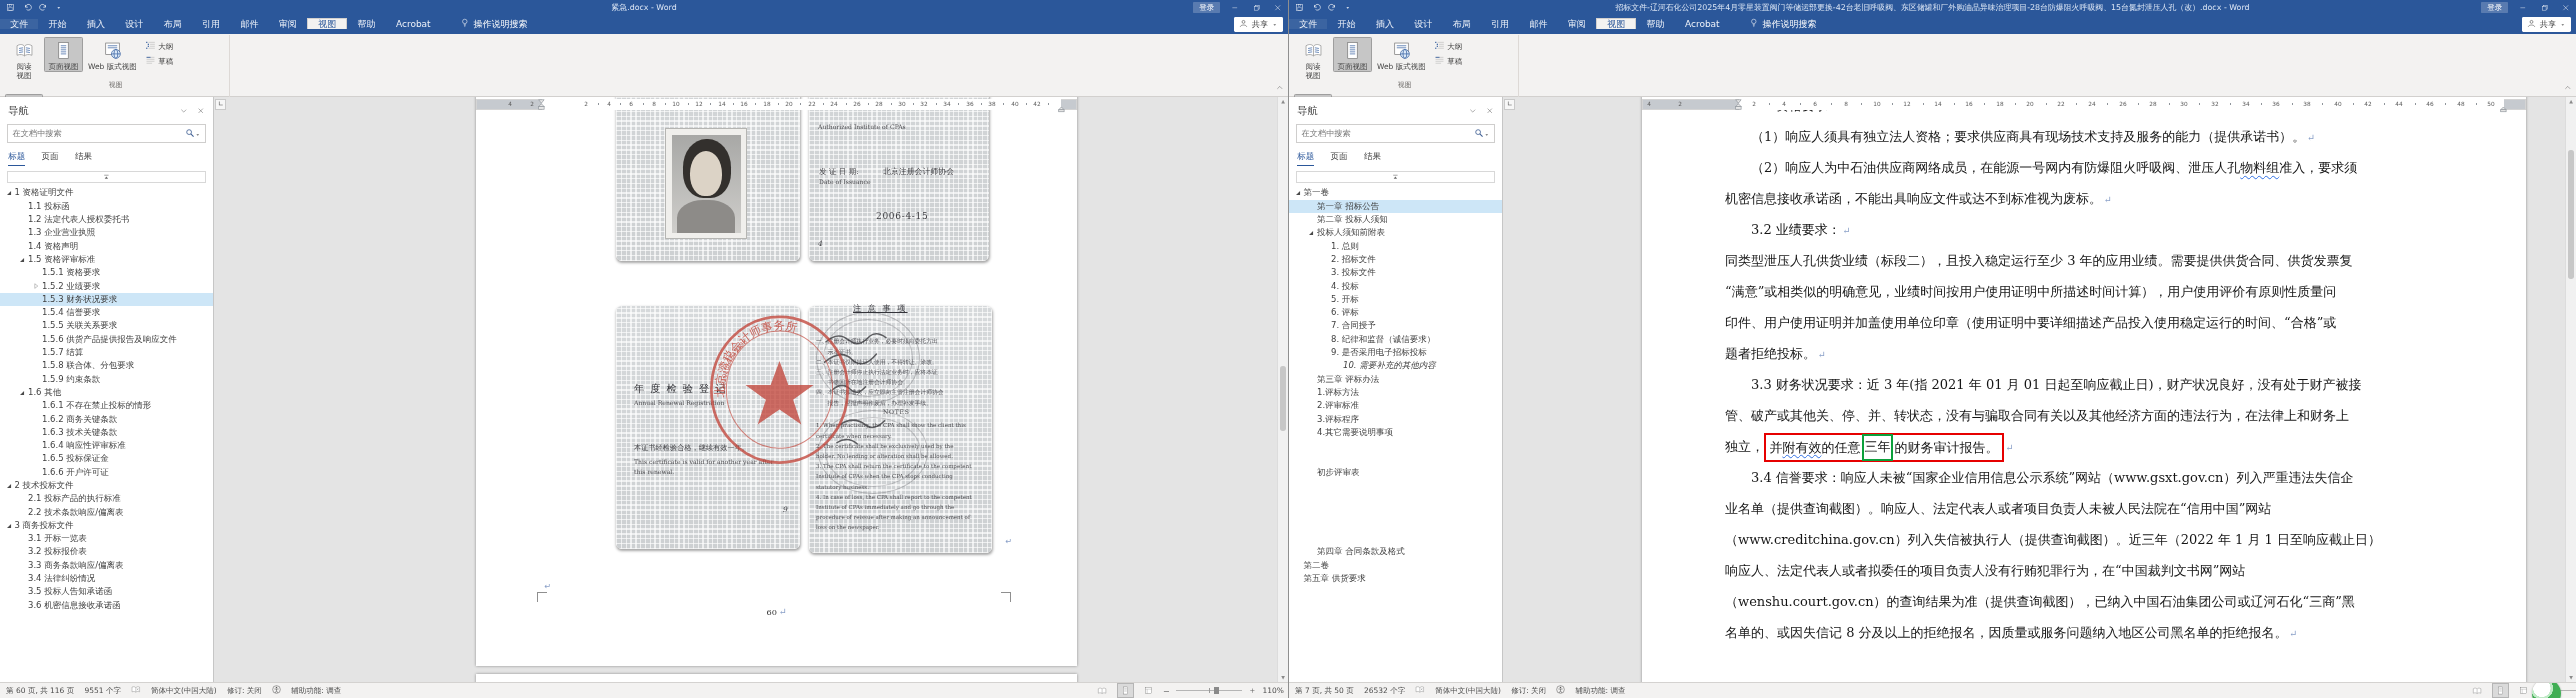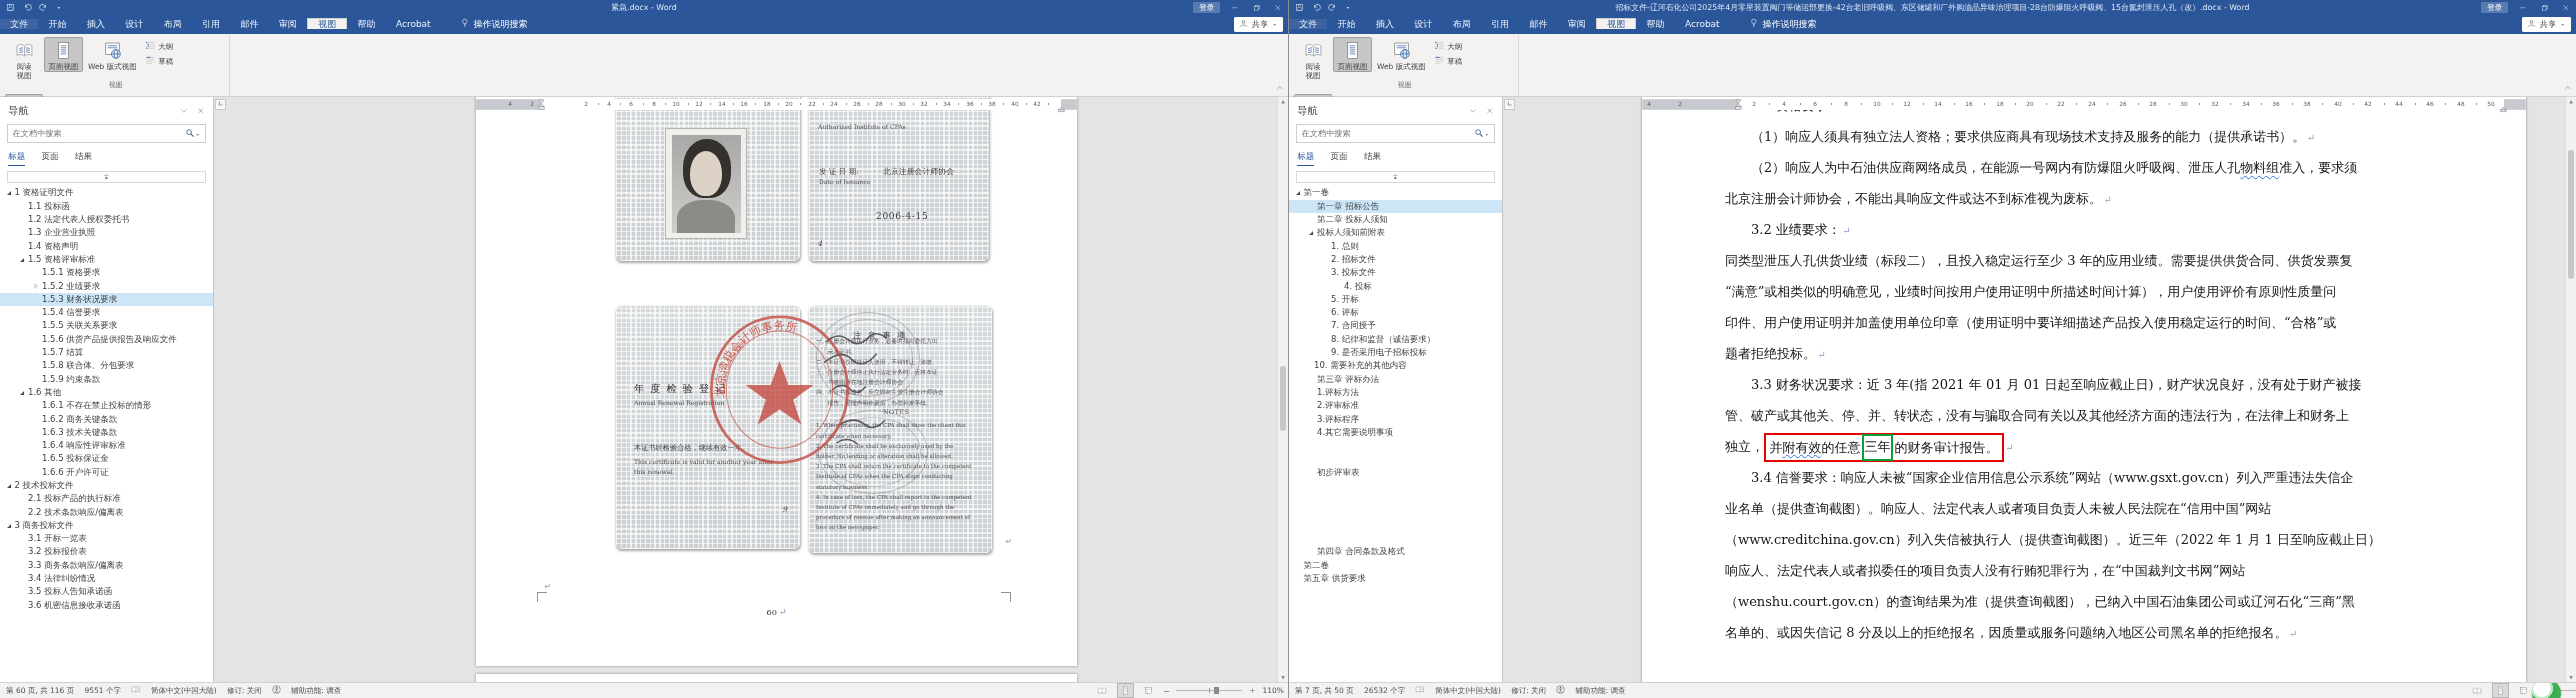--- a/index.html
+++ b/index.html
@@ -806,21 +806,21 @@
           <div class="certtxt" style="left:158px;top:551px;font-size:10.2px;letter-spacing:1.4px;color:#2e2e33;">年 度 检 验 登 记</div>
           <div class="certtxt cert-en" style="left:158px;top:568px;">Annual Renewal Registration</div>
           <div class="certtxt" style="left:158px;top:612px;font-size:7.2px;">本证书经检验合格，继续有效一年。</div>
           <div class="certtxt cert-en" style="left:158px;top:627px;">This certificate is valid for another year after</div>
           <div class="certtxt cert-en" style="left:158px;top:637px;">this renewal.</div>
           <div class="certtxt" style="left:307px;top:674px;font-style:italic;font-size:7.5px;">9</div>
 
           <div class="gstamp" style="left:340px;top:481px;width:102px;height:90px;"></div>
           <div class="gstamp" style="left:342px;top:579px;width:108px;height:82px;"></div>
 
-          <div class="certtxt" style="left:377px;top:499px;font-size:8.2px;letter-spacing:2px;color:#34343a;">注 意 事 项</div>
+          <div class="certtxt" style="left:377px;top:472px;font-size:8.2px;letter-spacing:2px;color:#34343a;text-decoration:underline;">注 意 事 项</div>
           <div class="certtxt" style="left:340px;top:505px;font-size:5.8px;line-height:10.2px;width:171px;color:#4c4c52;">
               <div>一、注册会计师执行业务，必要时须向委托方出</div>
               <div>　　示本证书。</div>
               <div>二、本证书仅限持证人使用，不得转让、涂改。</div>
               <div>三、注册会计师停止执行法定业务时，应将本证</div>
               <div>　　书缴回所在地注册会计师协会。</div>
               <div>四、本证书如遗失，应立即向主管注册会计师协会</div>
               <div>　　报告，登报声明作废后，办理补发手续。</div>
             </div>
           <div class="certtxt cert-en" style="left:407px;top:577px;letter-spacing:0.7px;">NOTES</div>
@@ -1378,21 +1378,21 @@
               <span>1. 总则</span>
             </div>
             <div class="nitem" style="padding-left: 33px;">
               <span class="exp"></span>
               <span>2. 招标文件</span>
             </div>
             <div class="nitem" style="padding-left: 33px;">
               <span class="exp"></span>
               <span>3. 投标文件</span>
             </div>
-            <div class="nitem" style="padding-left: 46px;">
+            <div class="nitem" style="padding-left: 33px;">
               <span class="exp"></span>
               <span>4. 投标</span>
             </div>
             <div class="nitem" style="padding-left: 33px;">
               <span class="exp"></span>
               <span>5. 开标</span>
             </div>
             <div class="nitem" style="padding-left: 33px;">
               <span class="exp"></span>
               <span>6. 评标</span>
@@ -1402,21 +1402,21 @@
               <span>7. 合同授予</span>
             </div>
             <div class="nitem" style="padding-left: 33px;">
               <span class="exp"></span>
               <span>8. 纪律和监督（诚信要求）</span>
             </div>
             <div class="nitem" style="padding-left: 33px;">
               <span class="exp"></span>
               <span>9. 是否采用电子招标投标</span>
             </div>
-            <div class="nitem" style="padding-left: 16px;">
+            <div class="nitem" style="padding-left: 45px; font-style: italic;">
               <span class="exp"></span>
               <span>10. 需要补充的其他内容</span>
             </div>
             <div class="nitem" style="padding-left: 19px;">
               <span class="exp"></span>
               <span>第三章  评标办法</span>
             </div>
             <div class="nitem" style="padding-left: 19px;">
               <span class="exp"></span>
               <span>1.评标方法</span>
@@ -1544,21 +1544,21 @@
                 <path d="M5 0 L9 4 H1 Z" fill="#e8e8e8" stroke="#8f959b"></path>
                 <rect x="1" y="4" width="8" height="3" fill="#e8e8e8" stroke="#8f959b"></rect>
               </svg></div>
           </div>
 
         <div class="page" id="page-r">
           <div class="doctext">
               <div class="dline ind"><span>3.1 资格要求：</span><span class="pmark">↵</span></div>
               <div class="dline ind"><span>（1）响应人须具有独立法人资格；要求供应商具有现场技术支持及服务的能力（提供承诺书）。</span><span class="pmark">↵</span></div>
               <div class="dline ind"><span>（2）响应人为中石油供应商网络成员，在能源一号网内有防爆阻火呼吸阀、泄压人孔</span><span class="wavy">物料组</span><span>准入，要求须</span></div>
-              <div class="dline"><span>北京注册会计师协会，不能出具响应文件或达不到标准视为废标。</span><span class="pmark">↵</span></div>
+              <div class="dline"><span>机密信息接收承诺函，不能出具响应文件或达不到标准视为废标。</span><span class="pmark">↵</span></div>
               <div class="dline ind"><span>3.2 业绩要求：</span><span class="pmark">↵</span></div>
               <div class="dline"><span>同类型泄压人孔供货业绩（标段二），且投入稳定运行至少 3 年的应用业绩。需要提供供货合同、供货发票复</span></div>
               <div class="dline"><span>“满意”或相类似的明确意见，业绩时间按用户使用证明中所描述时间计算），用户使用评价有原则性质量问</span></div>
               <div class="dline"><span>印件、用户使用证明并加盖使用单位印章（使用证明中要详细描述产品投入使用稳定运行的时间、“合格”或</span></div>
               <div class="dline"><span>题者拒绝投标。</span><span class="pmark">↵</span></div>
               <div class="dline ind"><span>3.3 财务状况要求：近 3 年(指 2021 年 01 月 01 日起至响应截止日)，财产状况良好，没有处于财产被接</span></div>
               <div class="dline"><span>管、破产或其他关、停、并、转状态，没有与骗取合同有关以及其他经济方面的违法行为，在法律上和财务上</span></div>
               <div class="dline"><span>独立，</span><span class="redbox"><span>并</span><span class="wavy">附有效</span><span>的任意</span><span class="greenbox">三年</span><span>的财务审计报告。</span></span><span class="pmark">↵</span></div>
               <div class="dline ind"><span>3.4 信誉要求：响应人未被“国家企业信用信息公示系统”网站（www.gsxt.gov.cn）列入严重违法失信企</span></div>
               <div class="dline"><span>业名单（提供查询截图）。响应人、法定代表人或者项目负责人未被人民法院在“信用中国”网站</span></div>

